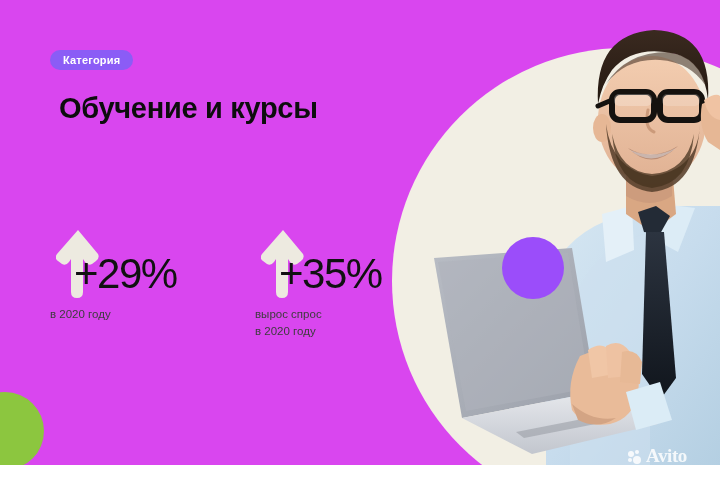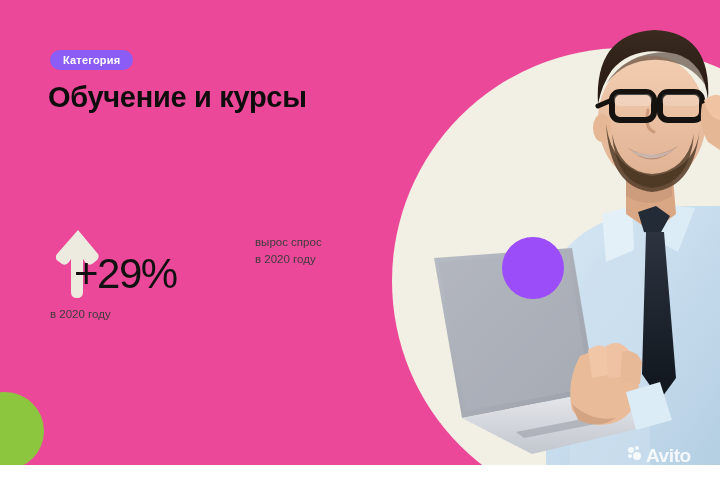--- a/index.html
+++ b/index.html
@@ -3,21 +3,21 @@
 <meta charset="utf-8">
 <style>
   html,body{margin:0;padding:0;}
   body{
     width:720px;height:483px;overflow:hidden;
     background:#ffffff;
     font-family:"Liberation Sans","DejaVu Sans",sans-serif;
   }
   .canvas{
     position:relative;width:720px;height:483px;overflow:hidden;
-    background:#ec4899;
+    background:#d946ef;
   }
 
   
   .beige-circle{
     position:absolute;
     left:392px;top:48px;width:466px;height:466px;
     border-radius:50%;
     background:#f2efe4;
   }
   .green-circle{
@@ -48,21 +48,21 @@
     padding:0 13px;
     border-radius:10px;
     background:#8b5cf6;
     color:#ffffff;
     font-size:11px;font-weight:bold;
     letter-spacing:.2px;
     white-space:nowrap;
   }
   .page-title{
     position:absolute;left:47px;top:80px;
-    margin:1px;
+    margin:12px;
     font-size:29px;font-weight:bold;
     color:#0d0d0d;
     letter-spacing:-0.3px;
     white-space:nowrap;
   }
 
   
   .stats{
     position:absolute;left:50px;top:228px;
     display:flex;
@@ -98,22 +98,23 @@
   
   .photo{
     position:absolute;left:420px;top:0;width:300px;height:466px;
     overflow:hidden;
   }
   .person-svg{position:absolute;left:0;top:0;}
 
   
   .avito{
     position:absolute;left:628px;top:446px;
-    display:flex;align-items:flex-start;
+    display:flex;align-items:flex-end;
     opacity:.85;
+    font-family:Liberation Serif, serif;
   }
   .avito-mark{position:relative;width:15px;height:15px;margin-right:3px;}
   .avito-mark i{position:absolute;border-radius:50%;background:#ffffff;display:block;}
   .avito-d1{left:0;top:1px;width:6px;height:6px;}
   .avito-d2{left:7px;top:0;width:4px;height:4px;}
   .avito-d3{left:0;top:8px;width:4px;height:4px;}
   .avito-d4{left:5px;top:6px;width:8px;height:8px;}
   .avito-word{
     font-size:19px;font-weight:bold;color:#ffffff;
     letter-spacing:-0.4px;line-height:19px;
@@ -237,20 +238,26 @@
           <path d="M22 2 L42 26 Q44 30 40 33 L36 36 Q32 38 29 34 L27 31 L27 64 Q27 70 21 70 Q15 70 15 64 L15 31 L13 34 Q10 38 6 36 L2 33 Q-2 30 1 26 Z" fill="#edeae0"></path>
         </svg>
         <div class="stat-value">+29%</div>
       </div>
       <div class="stat-caption">
         <span>в 2020 году</span>
       </div>
     </div>
 
     <div class="stat">
+      <div class="stat-top">
+        <svg class="arrow" viewBox="0 0 44 72">
+          <path d="M22 2 L42 26 Q44 30 40 33 L36 36 Q32 38 29 34 L27 31 L27 64 Q27 70 21 70 Q15 70 15 64 L15 31 L13 34 Q10 38 6 36 L2 33 Q-2 30 1 26 Z" fill="#edeae0"></path>
+        </svg>
+        <div class="stat-value">+35%</div>
+      </div>
       <div class="stat-caption">
         <span>вырос спрос</span>
         <span>в 2020 году</span>
       </div>
     </div>
 
   </div>
 
   <div class="bottom-strip-line"></div>
   <div class="bottom-strip"></div>

